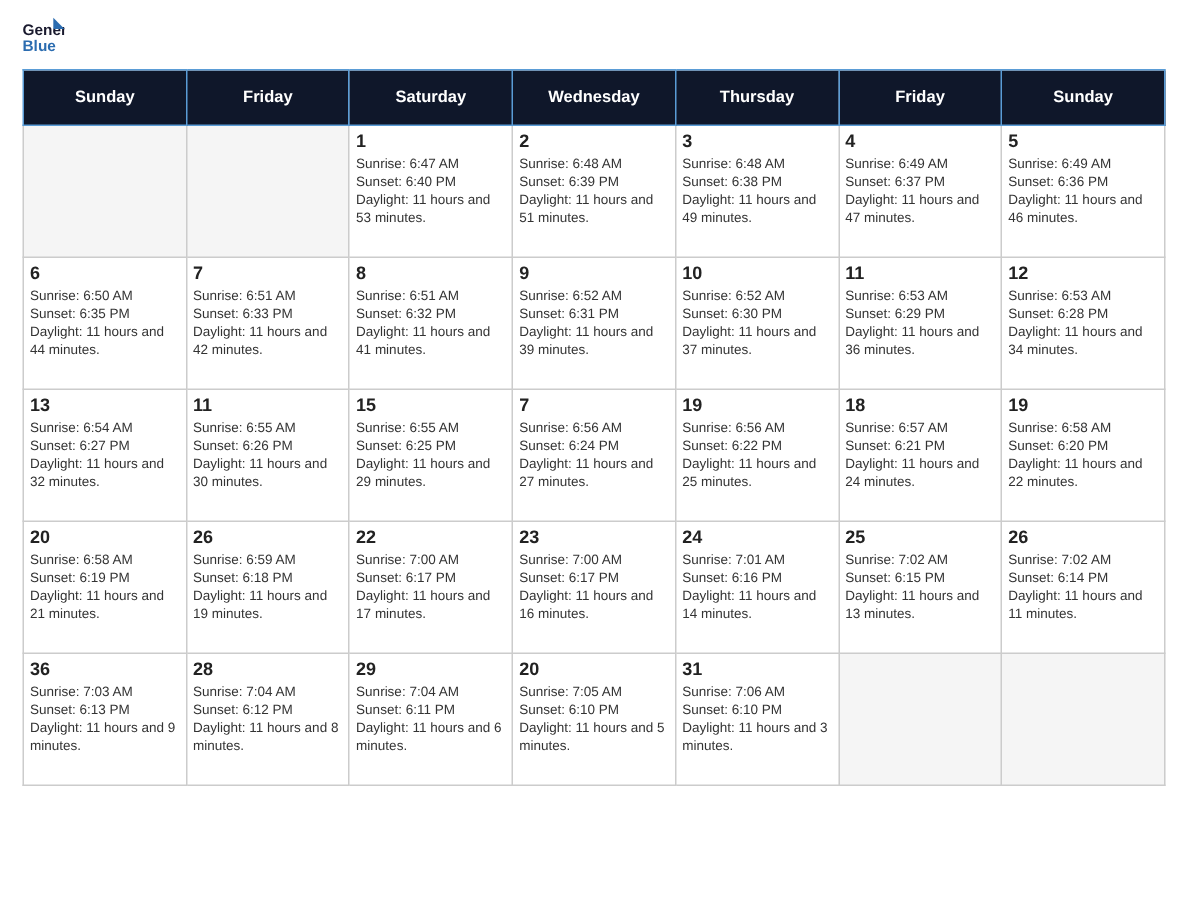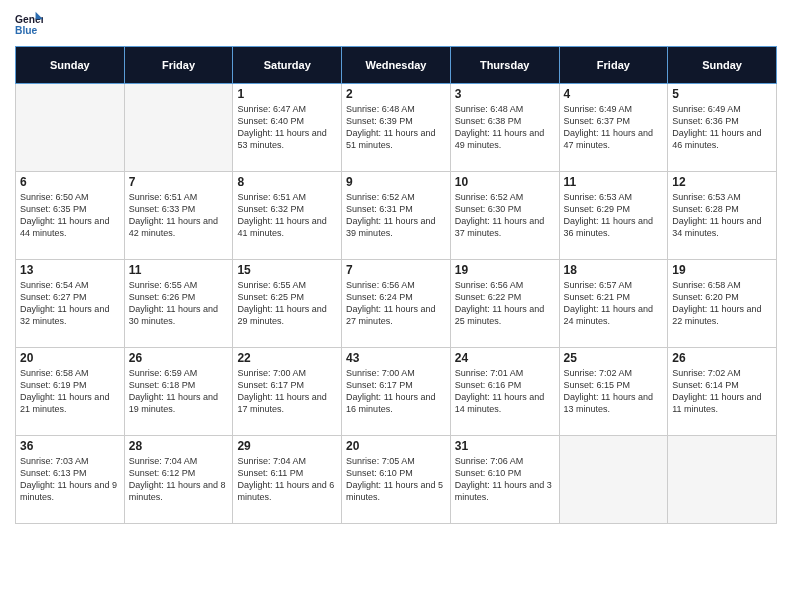--- a/index.html
+++ b/index.html
@@ -202,21 +202,21 @@
           </td>
           <td>
             <span class="day-number">26</span>
             <div class="cell-text">Sunrise: 6:59 AM<br>Sunset: 6:18 PM<br>Daylight: 11 hours and 19 minutes.</div>
           </td>
           <td>
             <span class="day-number">22</span>
             <div class="cell-text">Sunrise: 7:00 AM<br>Sunset: 6:17 PM<br>Daylight: 11 hours and 17 minutes.</div>
           </td>
           <td>
-            <span class="day-number">43</span>
+            <span class="day-number">23</span>
             <div class="cell-text">Sunrise: 7:00 AM<br>Sunset: 6:17 PM<br>Daylight: 11 hours and 16 minutes.</div>
           </td>
           <td>
             <span class="day-number">24</span>
             <div class="cell-text">Sunrise: 7:01 AM<br>Sunset: 6:16 PM<br>Daylight: 11 hours and 14 minutes.</div>
           </td>
           <td>
             <span class="day-number">25</span>
             <div class="cell-text">Sunrise: 7:02 AM<br>Sunset: 6:15 PM<br>Daylight: 11 hours and 13 minutes.</div>
           </td>

